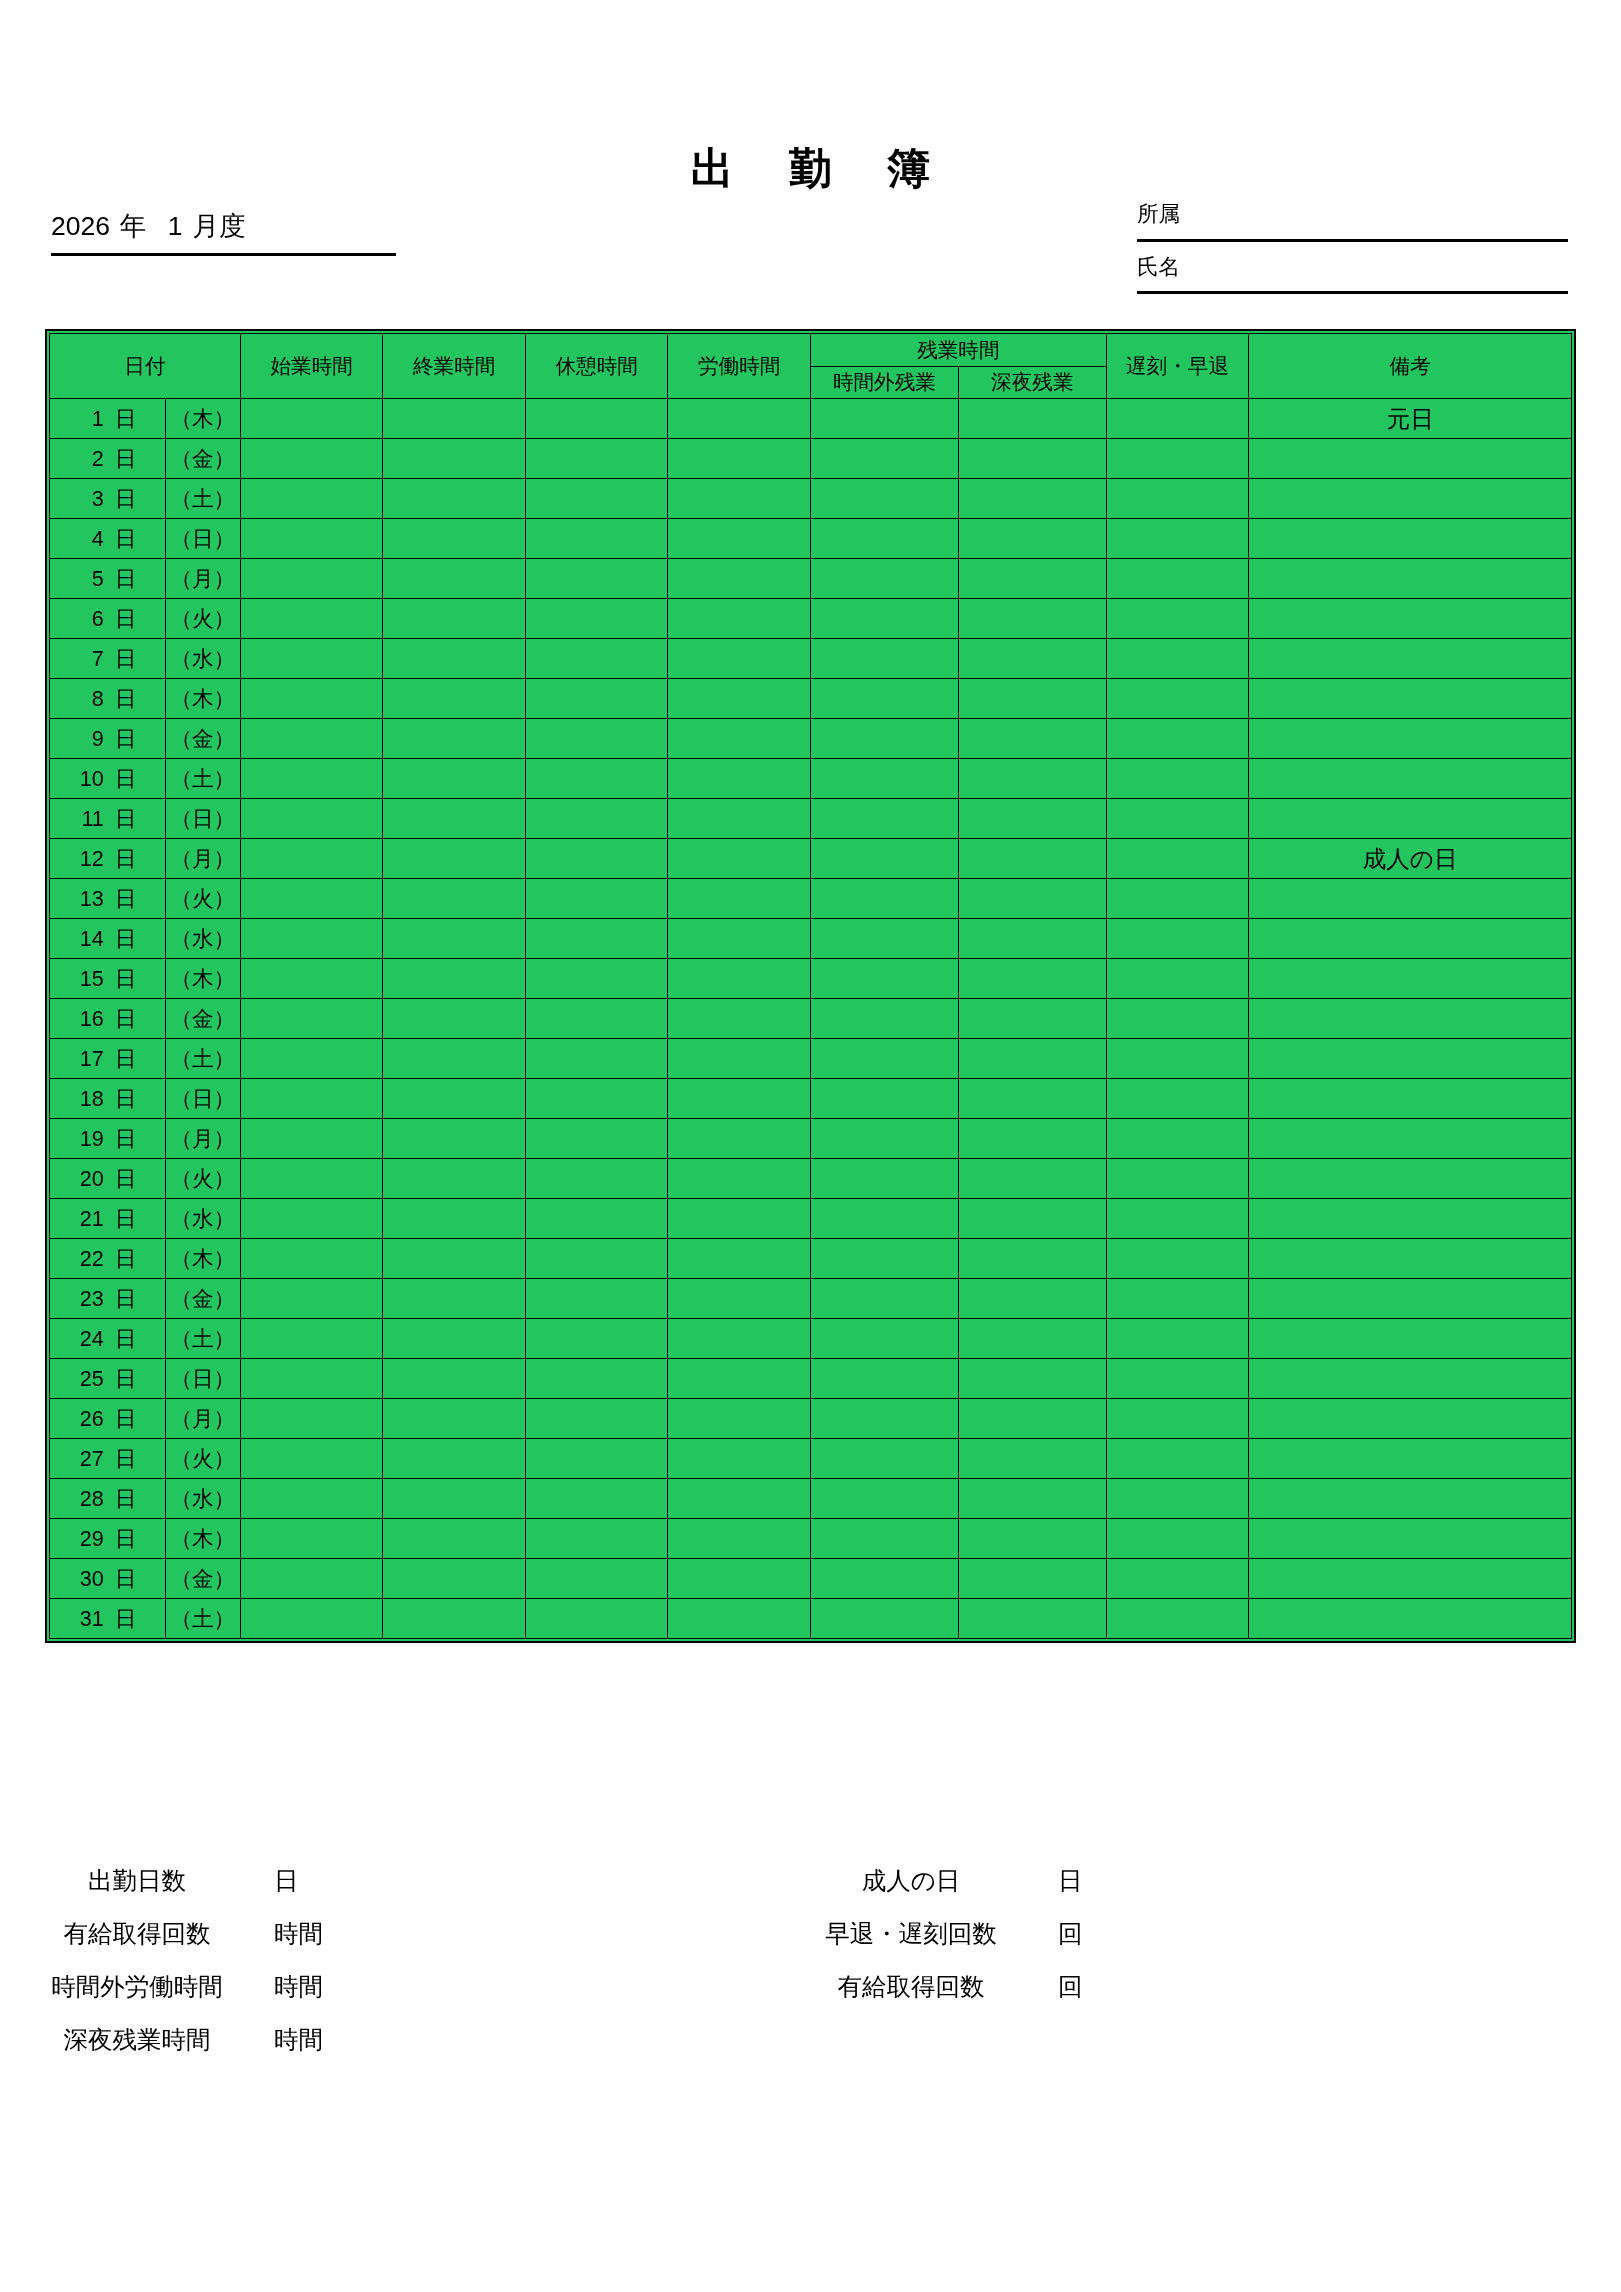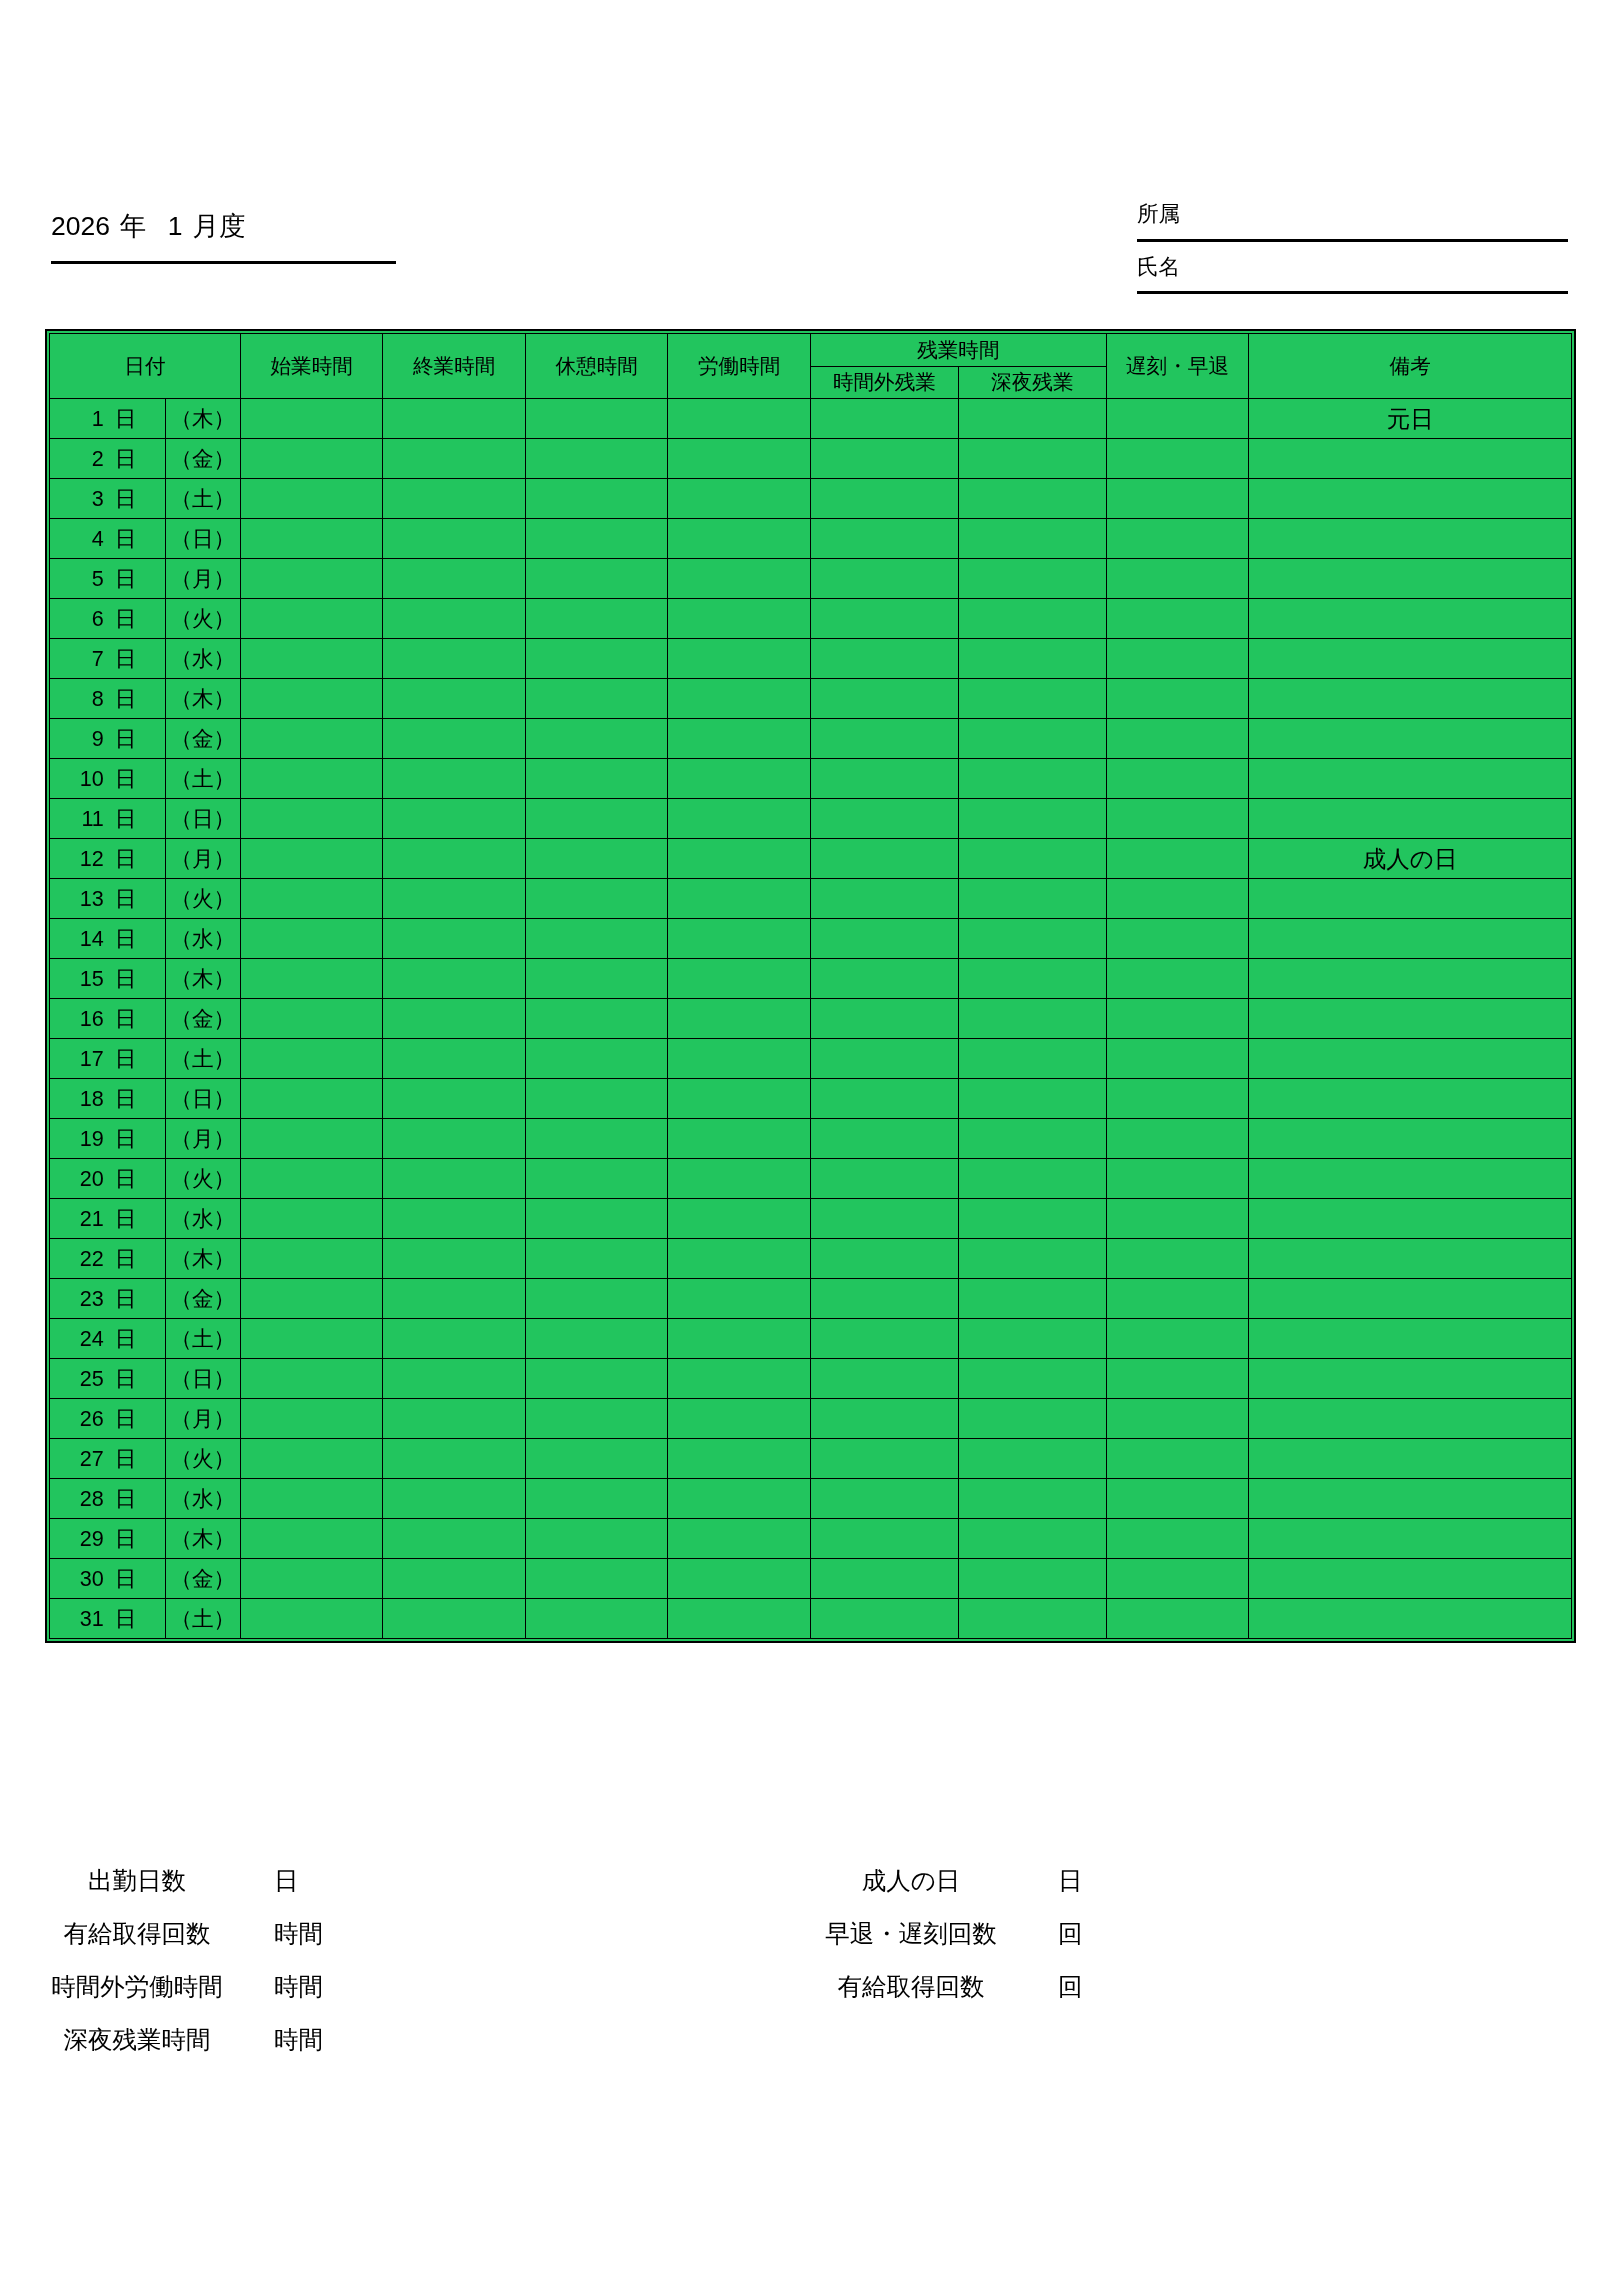--- a/index.html
+++ b/index.html
@@ -39,21 +39,21 @@
     line-height: 1;
   }
 
   
   .period {
     position: absolute;
     left: 51px;
     top: 212px;
     width: 345px;
     border-bottom: 3.9px solid #000;
-    padding-bottom: 20px;
+    padding-bottom: 12px;
     font-size: 26.5px;
     white-space: nowrap;
     line-height: 1.1;
   }
   .period .sp-l { display: inline-block; width: 9.8px; }
   .period .sp-m { display: inline-block; width: 21.6px; }
 
   
   .idblock {
     position: absolute;
@@ -170,20 +170,21 @@
   td.s-unit-l { width: 176px; text-align: left; padding-left: 27.4px; }
   td.s-gap   { width: 314px; }
   td.s-lbl-r { width: 294px; text-align: center; }
   td.s-unit-r { width: 196px; text-align: left; padding-left: 41px; }
 </style>
 </head>
 <body>
 
 <div class="page">
 
+  <div class="title">出 勤 簿</div>
 
   <div class="period">
     <span>2026</span><span class="sp-l"></span><span>年</span><span class="sp-m"></span><span>1</span><span class="sp-l"></span><span>月度</span>
   </div>
 
   <div class="idblock">
     <div class="idrow">
       <span>所属</span>
     </div>
     <div class="idrow">

